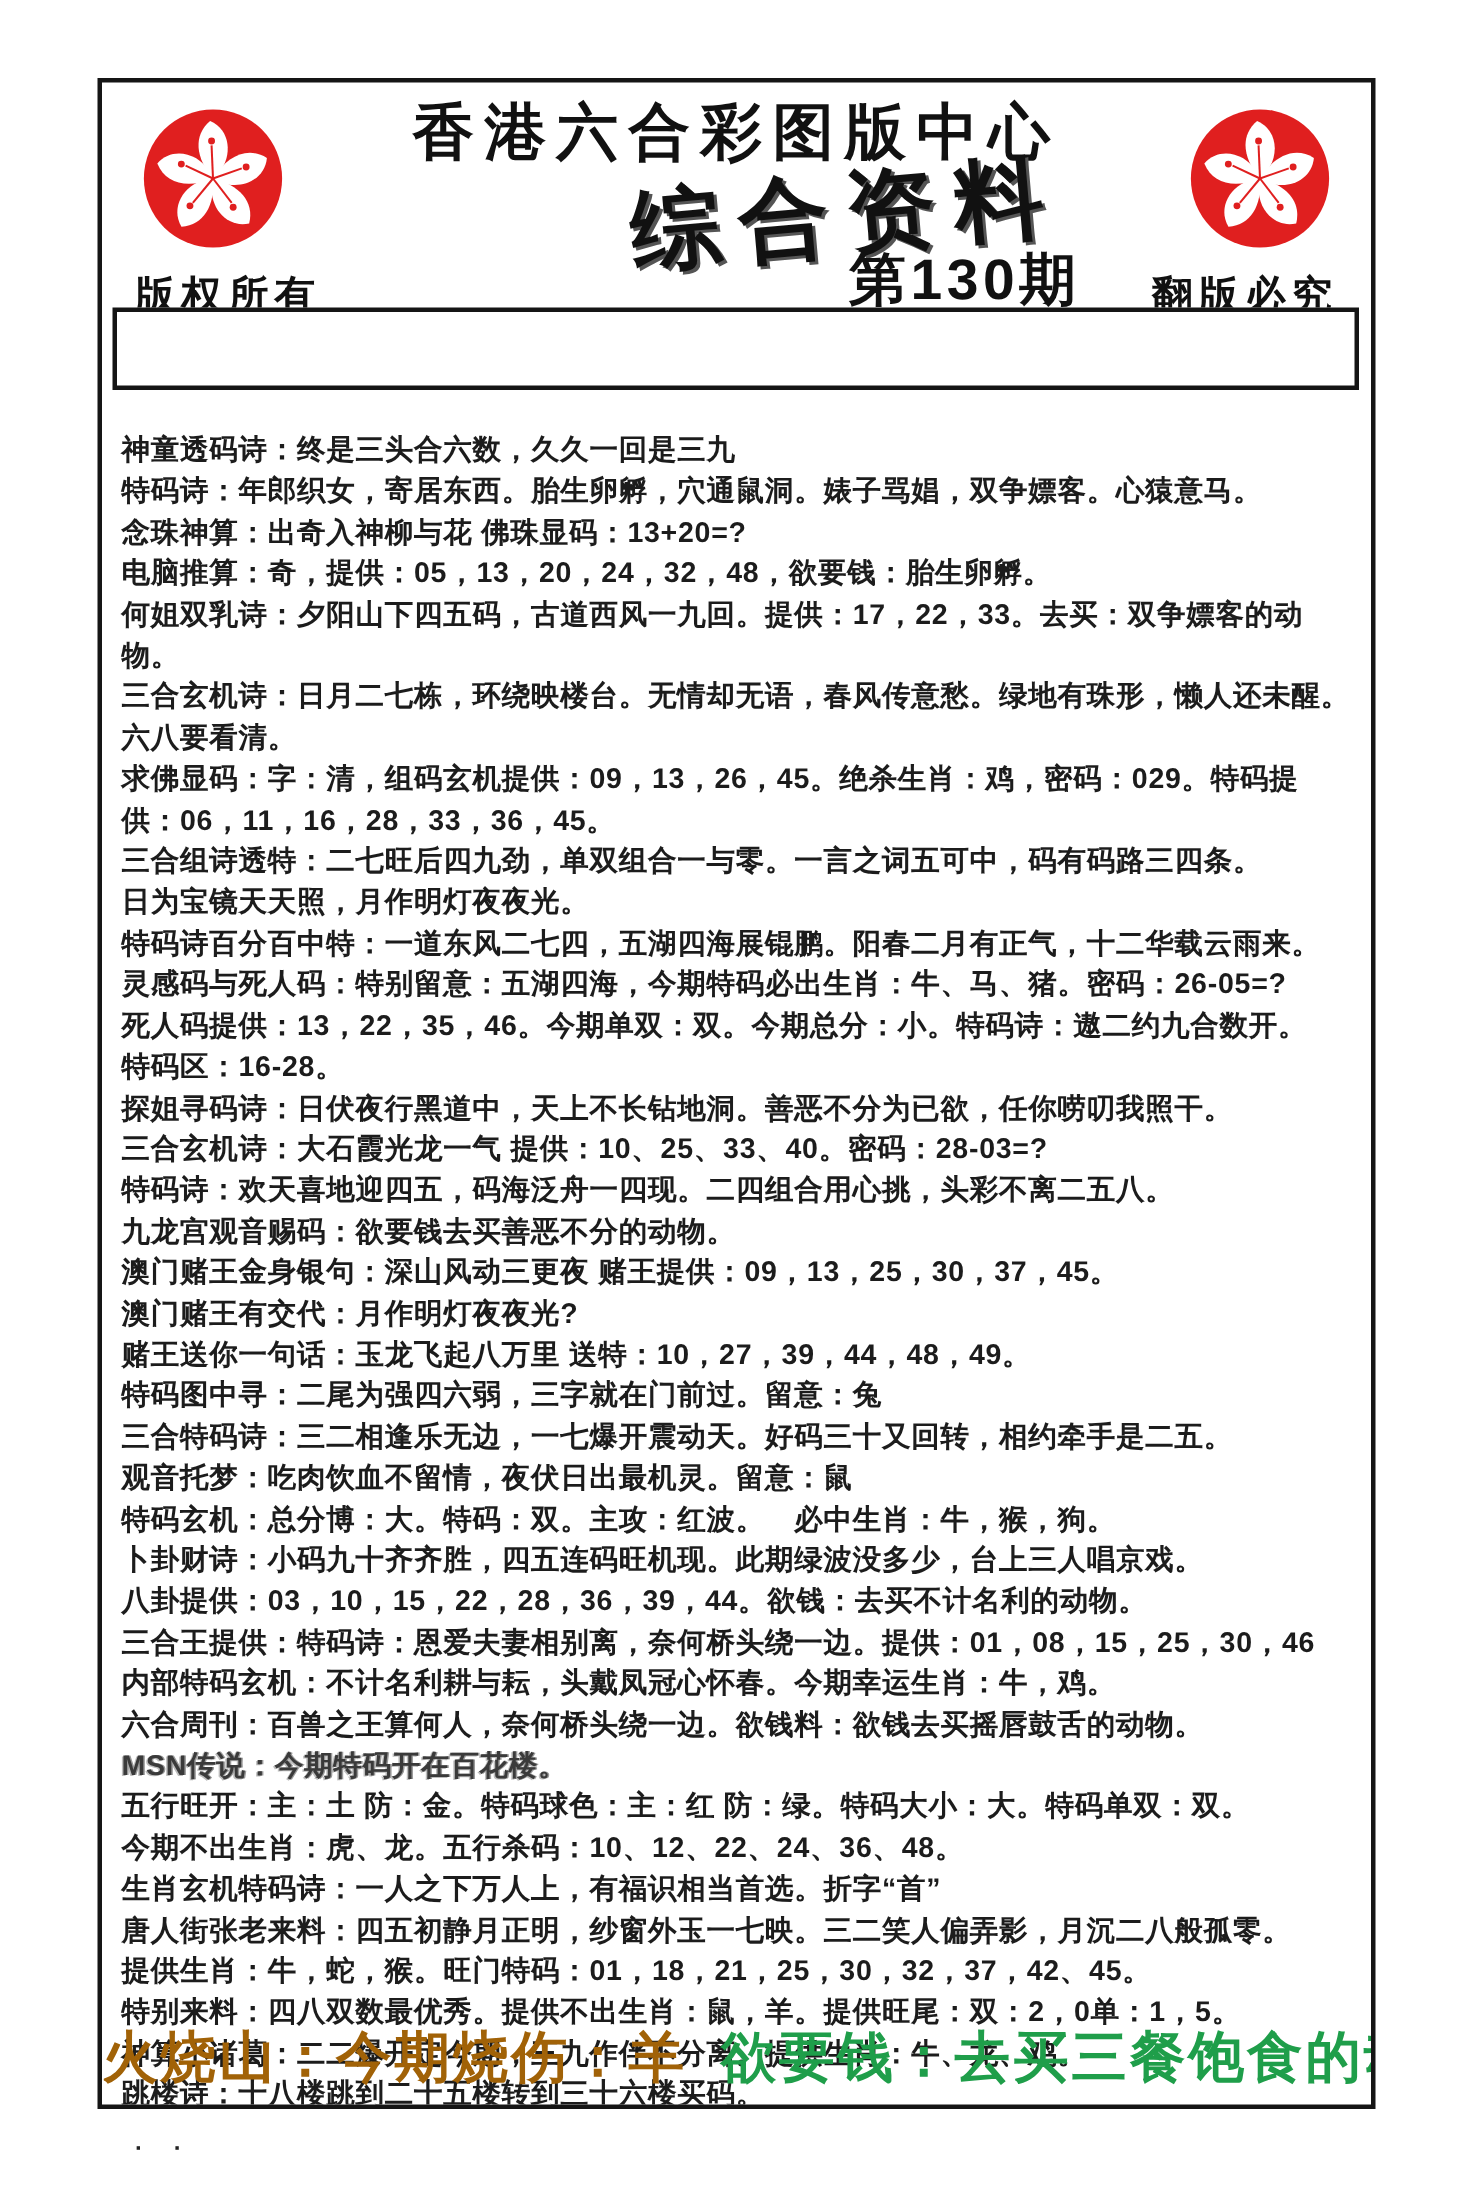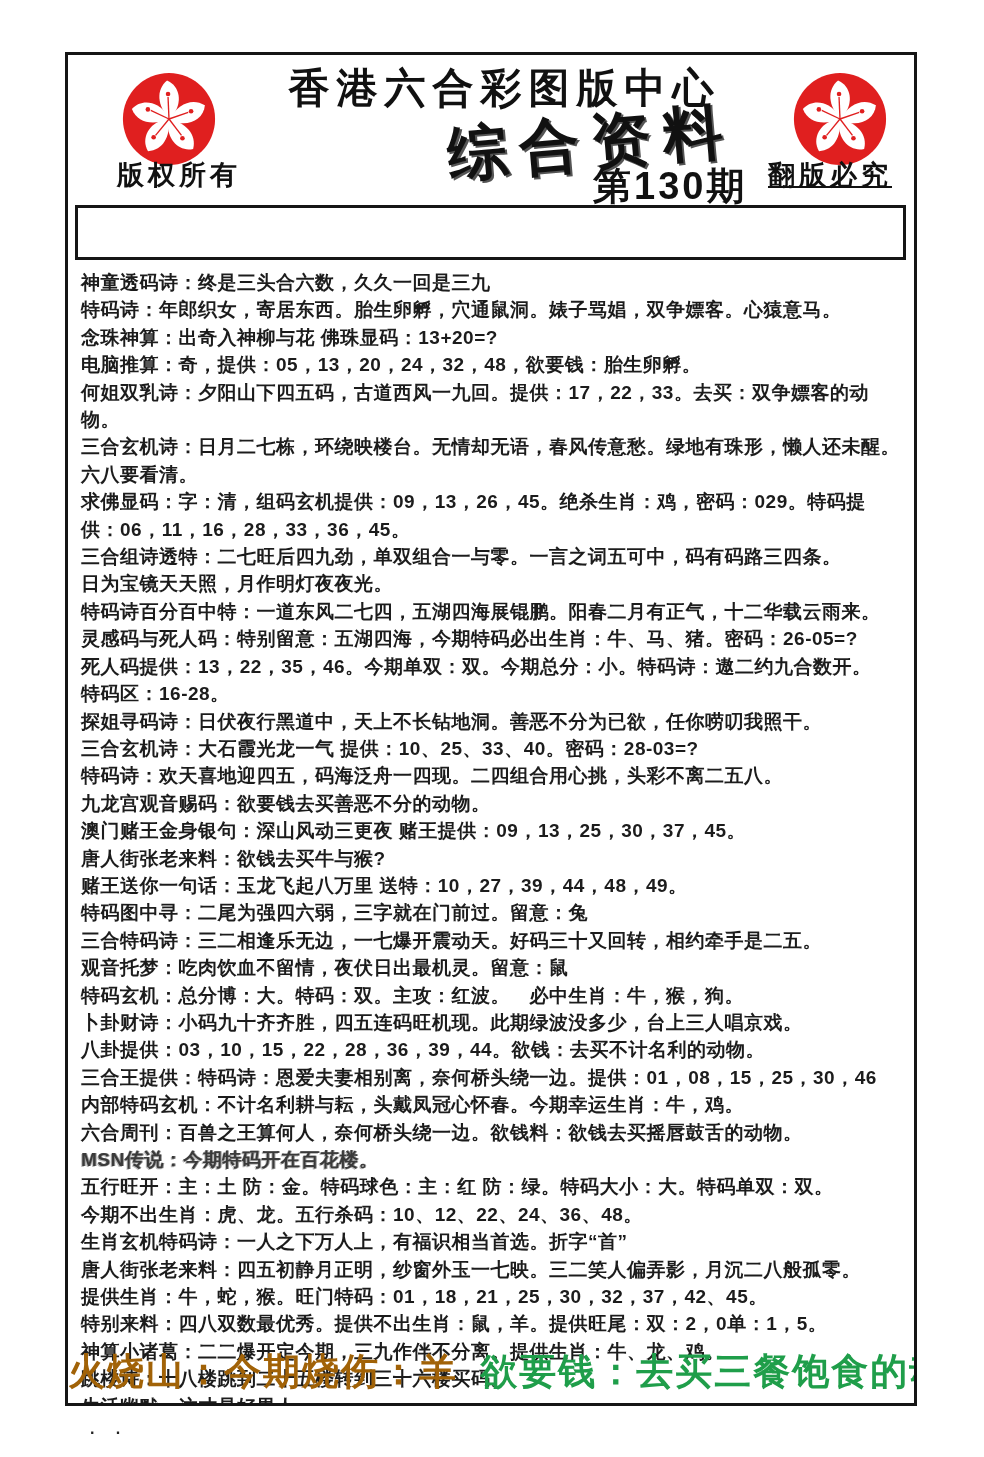--- a/index.html
+++ b/index.html
@@ -2,42 +2,42 @@
 <html><head>
 <meta charset="utf-8">
 <style>
   * { margin:0; padding:0; box-sizing:border-box; }
   html,body { width:984px; height:1457px; background:#ffffff;
     font-family:"Liberation Sans","DejaVu Sans",sans-serif; }
   .sheet { position:absolute; left:65px; top:52px; width:852px; height:1354px;
     border:3px solid #151515; background:#ffffff; overflow:hidden; }
 
   
-  .header { position:relative; height:174px;margin-left:27px; }
+  .header { position:relative; height:174px; }
   .logo { position:absolute; top:16px; width:96px; height:96px; }
   .logo.left { left:26px; }
   .logo.right { right:26px; }
   .center-name { position:absolute; left:0; right:0; top:6px; text-align:center;
     font-size:41px; font-weight:bold; color:#111; letter-spacing:7px; }
   .big-title { position:absolute; left:352px; top:48px; font-size:60px;
     font-weight:bold; color:#111; letter-spacing:12px;
     transform:rotate(-5deg); text-shadow:2px 2px 0 #555; }
   .issue { position:absolute; left:498px; top:106px; font-size:38px;
     font-weight:bold; color:#111; letter-spacing:3px; }
-  .copyright { position:absolute; top:102px; font-size:27px; font-weight:bold;
+  .copyright { position:absolute; top:124px; font-size:27px; font-weight:bold;
     color:#111; letter-spacing:4px; }
   .copyright.left { left:22px; }
   .copyright.right { right:22px;text-decoration:underline; }
 
   
   .empty-box { position:absolute; left:7px; top:150px; width:831px; height:55px;
     border:3px solid #151515; background:#fff; }
 
   
-  .lines { position:absolute; left:13px; right:10px; top:214px; }
+  .lines { position:absolute; left:13px; right:10px; top:232px; }
   .tl { font-size:19px; line-height:27.4px; font-weight:bold; color:#1c1c1c;
     letter-spacing:0.5px; white-space:normal; }
   .tl.ghost { color:#3a3a3a; text-shadow:1px 0 0 #9a9a9a, -1px 1px 0 #bdbdbd;
     font-weight:bold; }
 
   
   .fire-line { position:absolute; left:0; right:0; bottom:6px; text-align:center;
     font-size:37px; font-weight:bold; letter-spacing:2px; white-space:nowrap; }
   .fire-red { color:#a16207; }
   .fire-green { color:#1f9e4a; margin-left:10px; }
@@ -127,21 +127,21 @@
     <div class="tl">日为宝镜天天照，月作明灯夜夜光。</div>
     <div class="tl">特码诗百分百中特：一道东风二七四，五湖四海展锟鹏。阳春二月有正气，十二华载云雨来。</div>
     <div class="tl">灵感码与死人码：特别留意：五湖四海，今期特码必出生肖：牛、马、猪。密码：26-05=?</div>
     <div class="tl">死人码提供：13，22，35，46。今期单双：双。今期总分：小。特码诗：遨二约九合数开。</div>
     <div class="tl">特码区：16-28。</div>
     <div class="tl">探姐寻码诗：日伏夜行黑道中，天上不长钻地洞。善恶不分为已欲，任你唠叨我照干。</div>
     <div class="tl">三合玄机诗：大石霞光龙一气 提供：10、25、33、40。密码：28-03=?</div>
     <div class="tl">特码诗：欢天喜地迎四五，码海泛舟一四现。二四组合用心挑，头彩不离二五八。</div>
     <div class="tl">九龙宫观音赐码：欲要钱去买善恶不分的动物。</div>
     <div class="tl">澳门赌王金身银句：深山风动三更夜 赌王提供：09，13，25，30，37，45。</div>
-    <div class="tl">唐人街张老来料：欲钱去买牛与猴?</div>
+    <div class="tl">澳门赌王有交代：月作明灯夜夜光?</div>
     <div class="tl">赌王送你一句话：玉龙飞起八万里 送特：10，27，39，44，48，49。</div>
     <div class="tl">特码图中寻：二尾为强四六弱，三字就在门前过。留意：兔</div>
     <div class="tl">三合特码诗：三二相逢乐无边，一七爆开震动天。好码三十又回转，相约牵手是二五。</div>
     <div class="tl">观音托梦：吃肉饮血不留情，夜伏日出最机灵。留意：鼠</div>
     <div class="tl">特码玄机：总分博：大。特码：双。主攻：红波。　必中生肖：牛，猴，狗。</div>
     <div class="tl">卜卦财诗：小码九十齐齐胜，四五连码旺机现。此期绿波没多少，台上三人唱京戏。</div>
     <div class="tl">八卦提供：03，10，15，22，28，36，39，44。欲钱：去买不计名利的动物。</div>
     <div class="tl">三合王提供：特码诗：恩爱夫妻相别离，奈何桥头绕一边。提供：01，08，15，25，30，46</div>
     <div class="tl">内部特码玄机：不计名利耕与耘，头戴凤冠心怀春。今期幸运生肖：牛，鸡。</div>
     <div class="tl">六合周刊：百兽之王算何人，奈何桥头绕一边。欲钱料：欲钱去买摇唇鼓舌的动物。</div>

